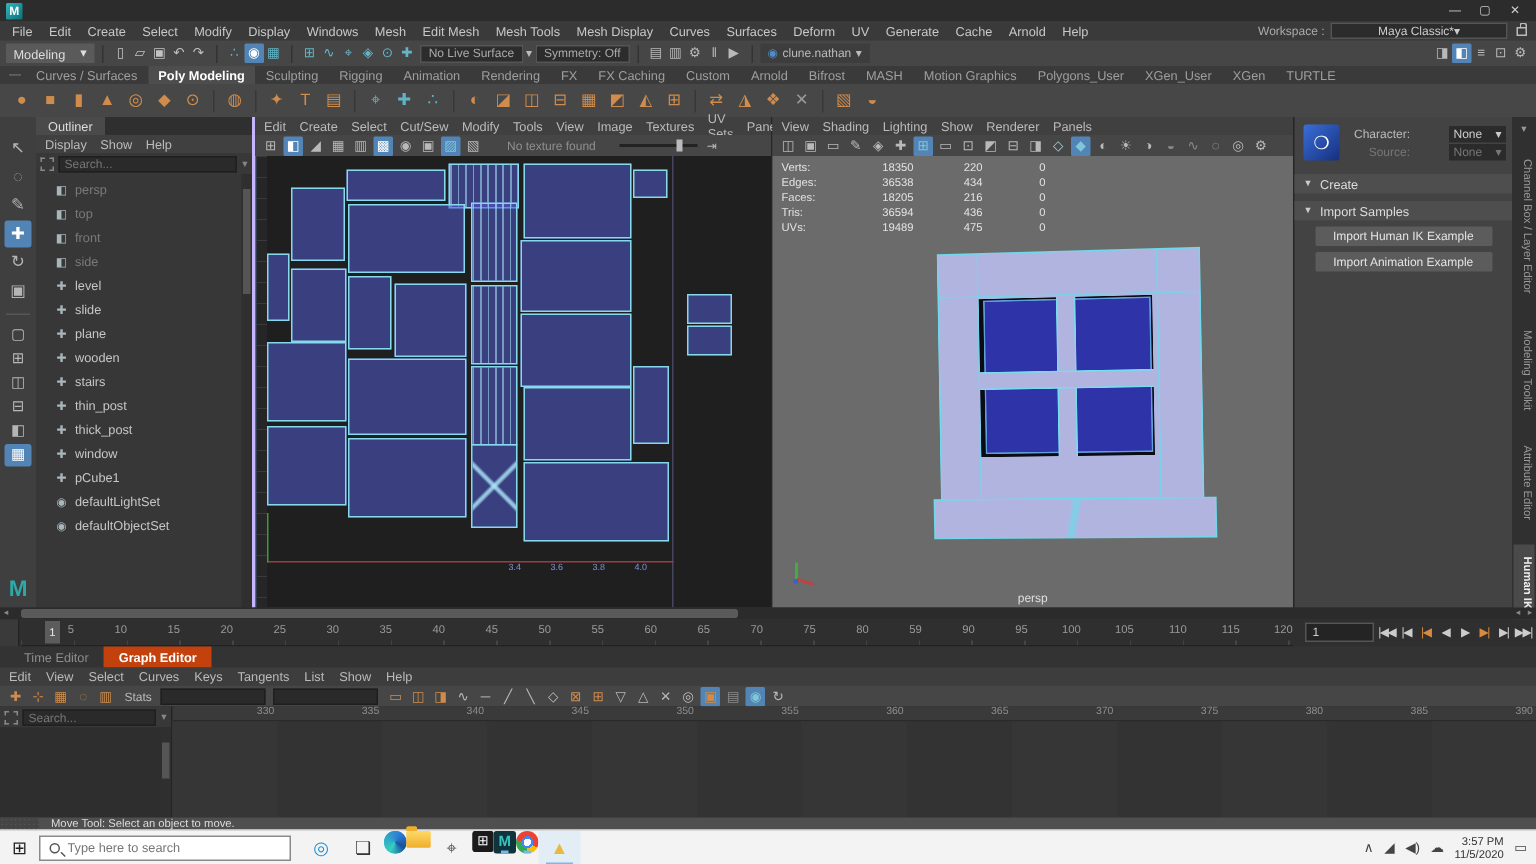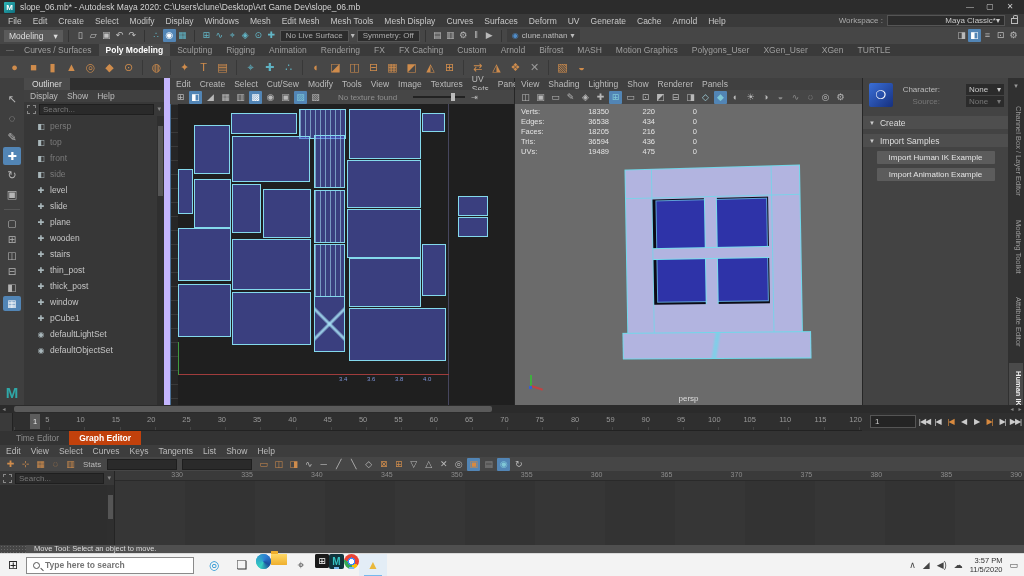--- a/index.html
+++ b/index.html
@@ -11,21 +11,21 @@
   .maya-logo { width:11px; height:11px; background:linear-gradient(135deg,#2fb9b9,#0d6e7e); color:#fff; font-size:8px; font-weight:bold; text-align:center; line-height:11px; border-radius:1px; }
   .title-text { font-size:8.5px; color:#d2d2d2; white-space:nowrap; }
   .win-controls { margin-left:auto; display:flex; }
   .win-btn { width:20px; text-align:center; font-size:8px; color:#ccc; line-height:14px; }
 
   
   .menubar { height:13px; background:#3a3a3a; display:flex; align-items:center; padding-left:8px; font-size:8.5px; color:#c8c8c8; }
   .menus { display:flex; gap:11px; }
   .menu-item { white-space:nowrap; }
   .workspace { margin-left:auto; display:flex; align-items:center; gap:4px; margin-right:6px; font-size:8px; color:#aaa; }
-  .ws-box { background:#2c2c2c; border:1px solid #555; padding:0 4px; width:118px; display:flex; justify-content:flex-end; color:#ccc; height:11px; line-height:9px; }
+  .ws-box { background:#2c2c2c; border:1px solid #555; padding:0 4px; width:118px; display:flex; justify-content:center; color:#ccc; height:11px; line-height:9px; }
   .lock-icon { width:7px; height:6px; border:1px solid #bbb; position:relative; margin-left:2px; }
   .lock-icon::before { content:""; position:absolute; top:-4px; left:1px; width:3px; height:3px; border:1px solid #bbb; border-bottom:none; border-radius:2px 2px 0 0; }
 
   
   .statusline { height:17px; background:#464646; display:flex; align-items:center; gap:2px; padding:0 4px; font-size:8px; color:#bbb; }
   .mode-box { background:#5a5a5a; padding:1px 5px; display:flex; gap:10px; font-size:8.5px; color:#ddd; align-items:center; }
   .sl-divider { width:1px; height:12px; background:#333; margin:0 3px; }
   .sl-icon { width:13px; text-align:center; font-size:9px; line-height:13px; }
   .sl-icon.active { background:#5285b5; color:#fff; border-radius:1px; }
   .sl-field { background:#2c2c2c; border:1px solid #555; padding:0 5px; font-size:8px; height:12px; line-height:10px; color:#aaa; }
@@ -53,21 +53,21 @@
   .toolbox-logo { margin-top:auto; margin-bottom:4px; color:#2fa8a8; font-weight:bold; font-size:15px; }
 
   .panel-tabbar { height:12px; background:#2f2f2f; display:flex; }
   .panel-tab { background:#4a4a4a; color:#ddd; font-size:8.5px; padding:0 8px; line-height:12px; }
   .panel-menus { height:12px; background:#404040; display:flex; gap:9px; font-size:8.5px; color:#bbb; padding-left:6px; align-items:center; }
   .panel-toolbar { height:14px; background:#464646; display:flex; align-items:center; gap:2px; padding:0 4px; font-size:9px; }
   .pt-icon { width:13px; text-align:center; font-size:9px; line-height:13px; color:#b9b9b9; }
   .pt-icon.active { background:#5285b5; color:#fff; border-radius:1px; }
 
   
-  .outliner { position:absolute; left:24px; top:0; bottom:0; width:146px; background:#373737; border-right:6px solid #c4b5fd; display:flex; flex-direction:column; }
+  .outliner { position:absolute; left:24px; top:0; bottom:0; width:146px; background:#373737; border-right:2px solid #c4b5fd; display:flex; flex-direction:column; }
   .search-row { height:14px; background:#383838; display:flex; align-items:center; padding:1px 3px; gap:3px; }
   .filter-icon { width:9px; height:9px; border:1px dashed #888; }
   input.search { flex:1; background:#2a2a2a; border:1px solid #1f1f1f; color:#ccc; font-size:8px; height:11px; padding:0 3px; min-width:0; font-family:inherit; }
   input.search::placeholder { color:#777; }
   .ol-list { flex:1; position:relative; padding:2px 0 0 12px; overflow:hidden; }
   .ol-item { height:16px; display:flex; align-items:center; gap:4px; font-size:8.5px; color:#c6c6c6; }
   .ol-item.dim { color:#7a7a7a; }
   .ol-ic { width:10px; font-size:8px; color:#a8b6ba; text-align:center; }
   .vscroll { position:absolute; right:0; top:0; bottom:0; width:7px; background:#2f2f2f; }
   .vthumb { position:absolute; top:10px; height:70px; left:1px; right:1px; background:#555; }
@@ -176,21 +176,21 @@
   .helpline { position:absolute; top:545px; left:0; width:1024px; height:8px; background:#4f4f4f; font-size:7.5px; line-height:8px; color:#ddd; padding-left:34px; }
   .help-grip { position:absolute; left:0; top:0; bottom:0; width:26px; background:#454545;
      background-image:radial-gradient(#666 0.5px,transparent 0.6px); background-size:3px 3px; }
 
   
   .taskbar { position:absolute; top:553px; left:0; width:1024px; height:23px; background:#f3f3f3; display:flex; align-items:center; border-top:1px solid #d9d9d9; }
   .start-btn { width:26px; text-align:center; font-size:12px; color:#222; }
   .tb-search { width:168px; height:17px; background:#fff; border:1px solid #8a8a8a; display:flex; align-items:center; gap:5px; padding:0 6px; }
   .mag-icon { width:7px; height:7px; border:1.2px solid #555; border-radius:50%; position:relative; flex:none; }
   .mag-icon::after { content:""; position:absolute; left:6px; top:6px; width:4px; height:1.2px; background:#555; transform:rotate(45deg); }
-  .tb-search input { border:none; outline:none; flex:1; font-size:8.5px; color:#333; min-width:0; background:transparent; font-family:inherit;font-weight:bold; }
+  .tb-search input { border:none; outline:none; flex:1; font-size:8.5px; color:#333; min-width:0; background:transparent; font-family:inherit; }
   .tb-icons { display:flex; margin-left:6px; }
   .tb-icon { width:28px; height:23px; display:flex; align-items:center; justify-content:center; font-size:12px; position:relative; color:#333; }
   .tb-icon.active::after { content:""; position:absolute; bottom:0; left:5px; right:5px; height:2px; background:#76b9ed; }
   .tb-icon.active { background:#e3edf6; }
   .chip { width:15px; height:15px; border-radius:2px; display:flex; align-items:center; justify-content:center; }
   .edge-chip { width:15px; height:15px; border-radius:50%; background:conic-gradient(from 210deg,#35d0c0,#2b7cd3 50%,#1b4f9e 75%,#35d0c0); }
   .chrome-chip { width:15px; height:15px; border-radius:50%;
      background:radial-gradient(circle,#fff 0 2.5px,#4285f4 2.5px 4px,transparent 4px),conic-gradient(#ea4335 0 33%,#fbbc05 33% 50%,#34a853 50% 78%,#ea4335 78%); }
   .folder-chip { width:16px; height:11px; background:linear-gradient(#ffd966,#efaf2e); border-radius:1px; position:relative; }
   .folder-chip::before { content:""; position:absolute; top:-3px; left:0; width:7px; height:3px; background:#efaf2e; border-radius:1px 1px 0 0; }
@@ -200,21 +200,20 @@
   .tray-ic { font-size:9px; color:#444; }
   .clock { font-size:7.5px; color:#333; text-align:right; line-height:1.2; }
 </style>
 </head>
 <body>
 
 <div id="root">
 
   <div class="titlebar">
     <span class="maya-logo">M</span>
-    <span class="title-text">slope_06.mb* - Autodesk Maya 2020: C:\Users\clune\Desktop\Art Game Dev\slope_06.mb</span>
     <div class="win-controls">
 
     <span class="win-btn">—</span>
         <span class="win-btn">▢</span>
         <span class="win-btn">✕</span>
       </div>
   </div>
 
   <div class="menubar">
     <div class="menus">

